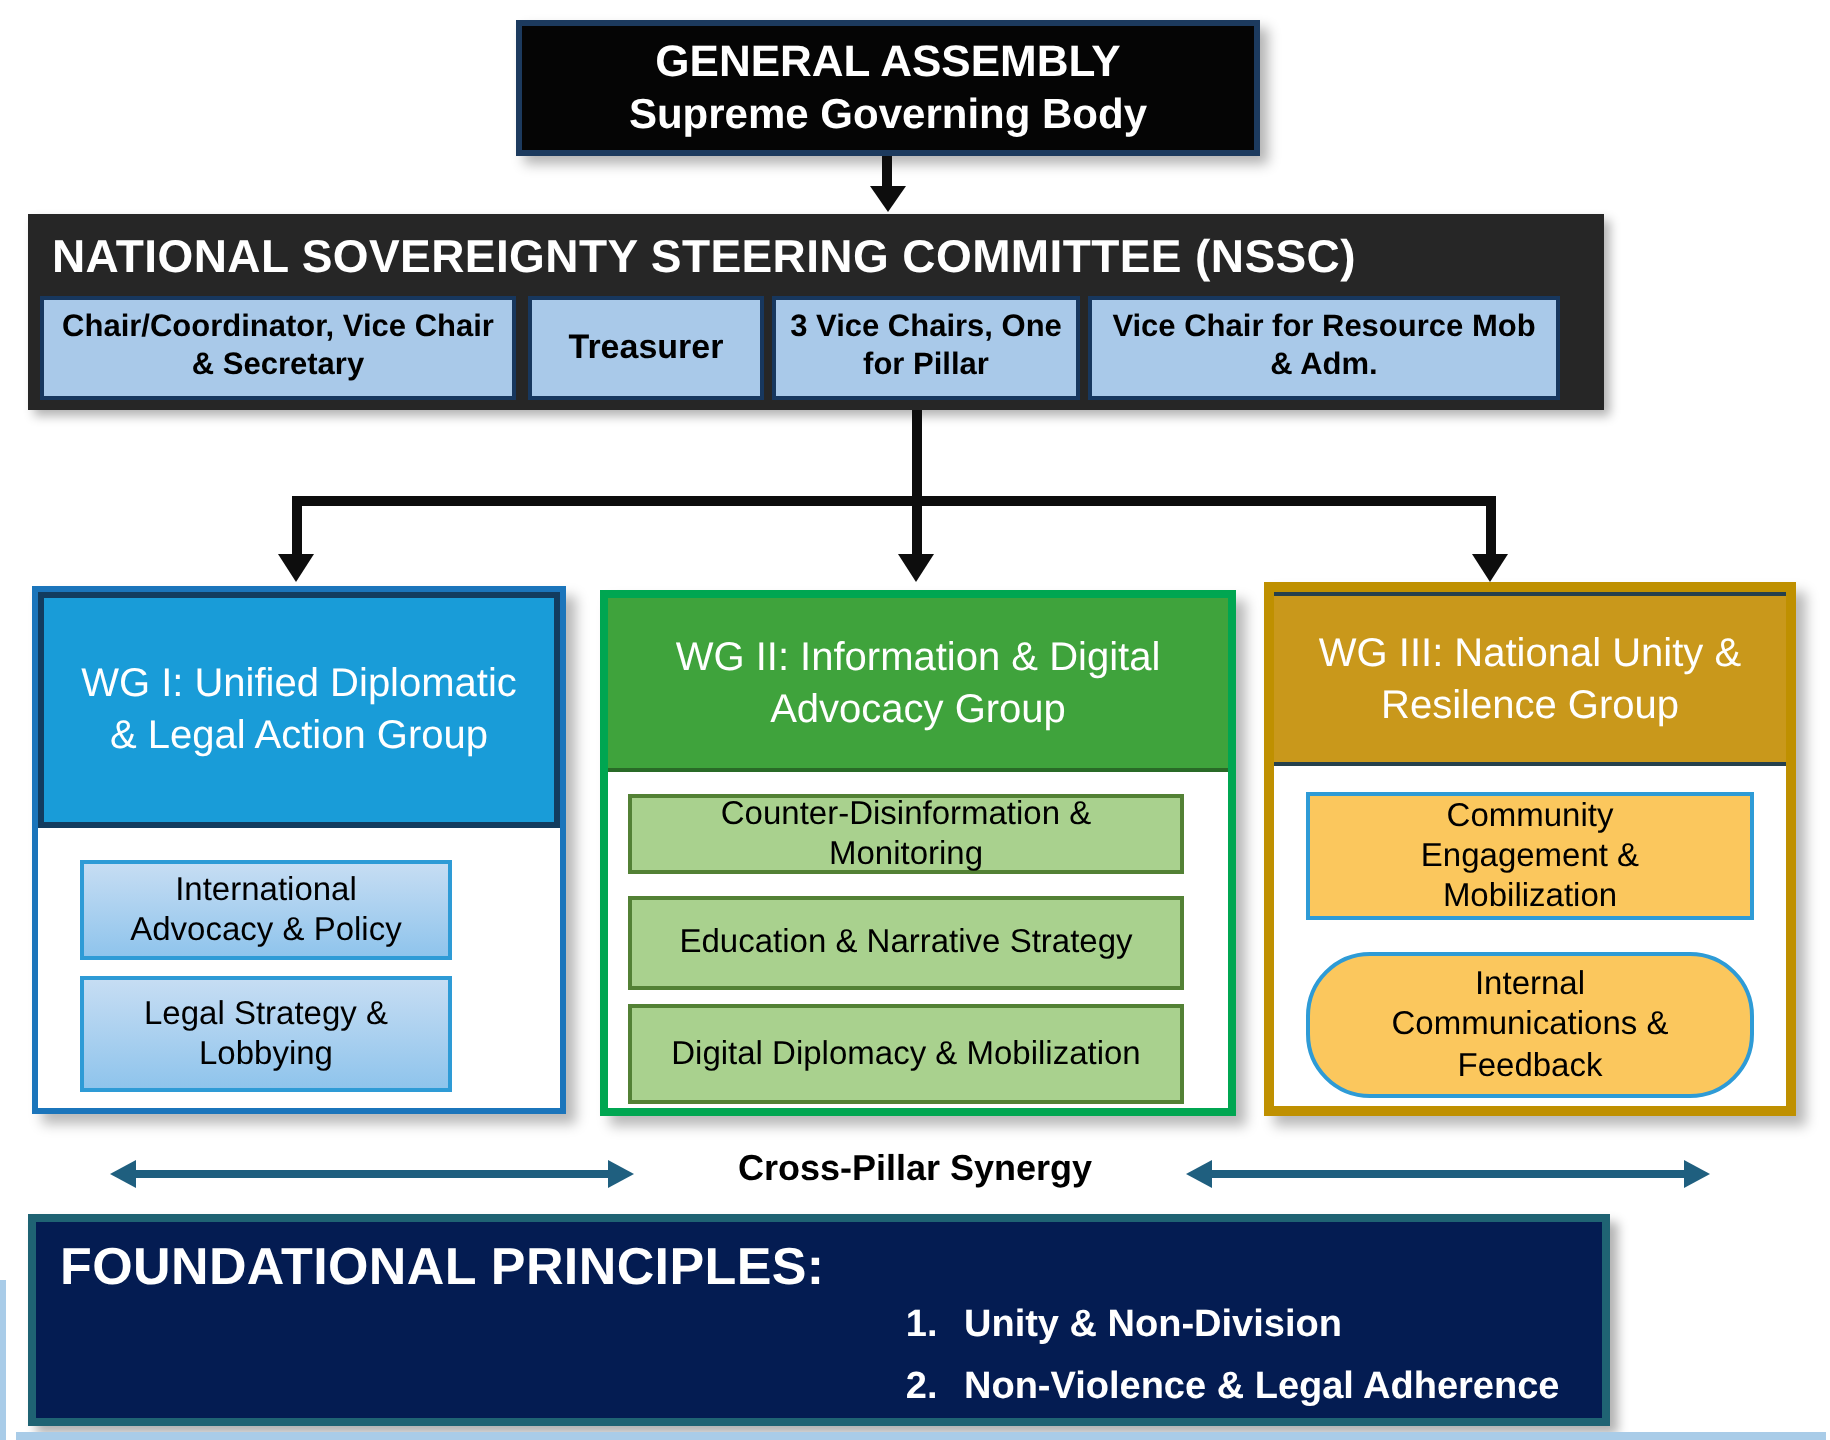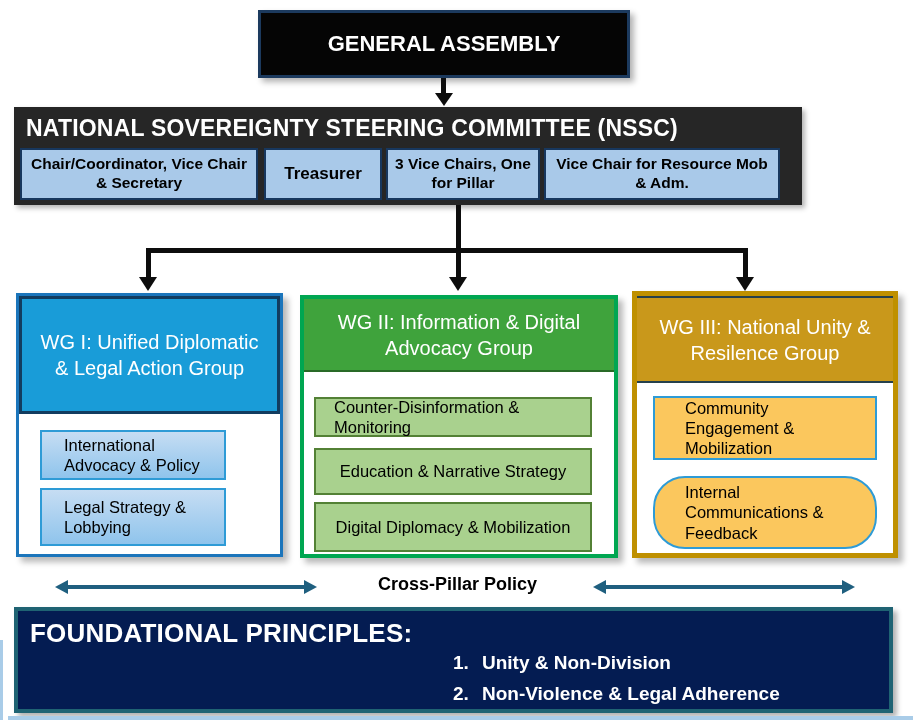--- a/index.html
+++ b/index.html
@@ -50,32 +50,32 @@
   .conn-head-right{left:736px;top:277px;}
   
   .wg{position:absolute;background:#fff;box-sizing:border-box;box-shadow:5px 5px 6px rgba(0,0,0,.28);}
   .wg-header{
     position:absolute;left:0;right:0;top:0;box-sizing:border-box;
     display:flex;align-items:center;justify-content:center;text-align:center;
     color:#fff;font-size:20px;line-height:1.3;padding:4px 14px;background:var(--hdr);
   }
   .sub{
     position:absolute;box-sizing:border-box;display:flex;align-items:center;justify-content:center;
-    text-align:left;font-size:16.5px;line-height:1.22;color:#000;
+    text-align:center;font-size:16.5px;line-height:1.22;color:#000;
   }
   
   .wg1{left:16px;top:293px;width:267px;height:264px;border:3px solid #1B75BB;}
   .wg1 .wg-header{height:118px;border:3px solid #123C5F;}
   .wg1 .sub{left:21px;width:186px;background:linear-gradient(to bottom,var(--subtop),var(--subbot));
     border:2px solid var(--subbrd);padding:0 22px;}
   .wg1 .sub-0{top:134px;height:50px;}
   .wg1 .sub-1{top:192px;height:58px;}
   
   .wg2{left:300px;top:295px;width:318px;height:263px;border:4px solid #00A651;}
-  .wg2 .wg-header{height:73px;border-bottom:2px solid rgba(0,0,0,.35);}
+  .wg2 .wg-header{height:87px;border-bottom:2px solid rgba(0,0,0,.35);}
   .wg2 .sub{left:10px;width:278px;background:var(--sub);border:2px solid var(--subbrd);padding:0 18px;}
   .wg2 .sub-0{top:98px;height:40px;}
   .wg2 .sub-1{top:149px;height:47px;}
   .wg2 .sub-2{top:203px;height:50px;}
   
   .wg3{left:632px;top:291px;width:266px;height:267px;border:5px solid #BF9000;padding-left:12px;}
   .wg3 .wg-header{height:87px;border-top:2px solid #25404C;border-bottom:2px solid #25404C;}
   .wg3 .sub{left:16px;width:224px;background:var(--sub);border:2px solid var(--subbrd);padding:0 30px;}
   .wg3 .sub-0{top:100px;height:64px;}
   .wg3 .sub-1{top:180px;height:73px;border-radius:32px;}
@@ -85,38 +85,39 @@
   .syn-arrow{position:absolute;top:580px;width:262px;height:14px;}
   .syn-arrow .shaft{position:absolute;left:10px;right:10px;top:5px;height:4px;background:#1F5F7F;}
   .syn-arrow .head-l{position:absolute;left:0;top:0;width:0;height:0;
     border-top:7px solid transparent;border-bottom:7px solid transparent;border-right:13px solid #1F5F7F;}
   .syn-arrow .head-r{position:absolute;right:0;top:0;width:0;height:0;
     border-top:7px solid transparent;border-bottom:7px solid transparent;border-left:13px solid #1F5F7F;}
   .syn-left{left:55px;}
   .syn-right{left:593px;}
   
   .principles{
-    position:absolute;left:14px;top:607px;width:879px;height:106px;background:#041C52;
+    position:absolute;left:14px;top:607px;width:791px;height:106px;background:#041C52;
     border:4px solid #1F6373;box-sizing:border-box;box-shadow:4px 4px 5px rgba(0,0,0,.3);color:#fff;
   }
   .pr-title{font-weight:bold;font-size:26px;padding:7px 0 0 12px;letter-spacing:.2px;}
   .pr-list{position:absolute;left:430px;top:40px;margin:0;padding-left:26px;
     font-size:19px;font-weight:600;}
   .pr-list li{margin-bottom:7px;padding-left:8px;line-height:1.25;}
   
   .edge-bottom{position:absolute;left:8px;top:716px;width:905px;height:4px;background:#A9CCE8;}
   .edge-left{position:absolute;left:0;top:640px;width:3px;height:80px;background:#A9CCE8;}
 </style>
 </head>
 <body>
 
 <div class="canvas">
 
   <div class="ga-box">
     <div class="ga-title">GENERAL ASSEMBLY</div>
+    <div class="ga-sub">Supreme Governing Body</div>
   </div>
   <div class="ga-arrow-shaft"></div>
   <div class="ga-arrow-head"></div>
 
   <div class="nssc">
     <div class="nssc-title">NATIONAL SOVEREIGNTY STEERING COMMITTEE (NSSC)</div>
     <div class="role role-0">Chair/Coordinator, Vice Chair &amp; Secretary</div>
     <div class="role role-1">Treasurer</div>
     <div class="role role-2">3 Vice Chairs, One for Pillar</div>
     <div class="role role-3">Vice Chair for Resource Mob &amp; Adm.</div>
@@ -148,21 +149,21 @@
     <div class="wg-header">WG III: National Unity &amp; Resilence Group</div>
     <div class="sub sub-0">Community Engagement &amp; Mobilization</div>
     <div class="sub sub-1">Internal Communications &amp; Feedback</div>
   </div>
 
   <div class="syn-arrow syn-left">
     <div class="head-l"></div>
     <div class="shaft"></div>
     <div class="head-r"></div>
   </div>
-  <div class="syn-label">Cross-Pillar Policy</div>
+  <div class="syn-label">Cross-Pillar Synergy</div>
   <div class="syn-arrow syn-right">
     <div class="head-l"></div>
     <div class="shaft"></div>
     <div class="head-r"></div>
   </div>
 
   <div class="principles">
     <div class="pr-title">FOUNDATIONAL PRINCIPLES:</div>
     <ol class="pr-list">
       <li>Unity &amp; Non-Division</li>

